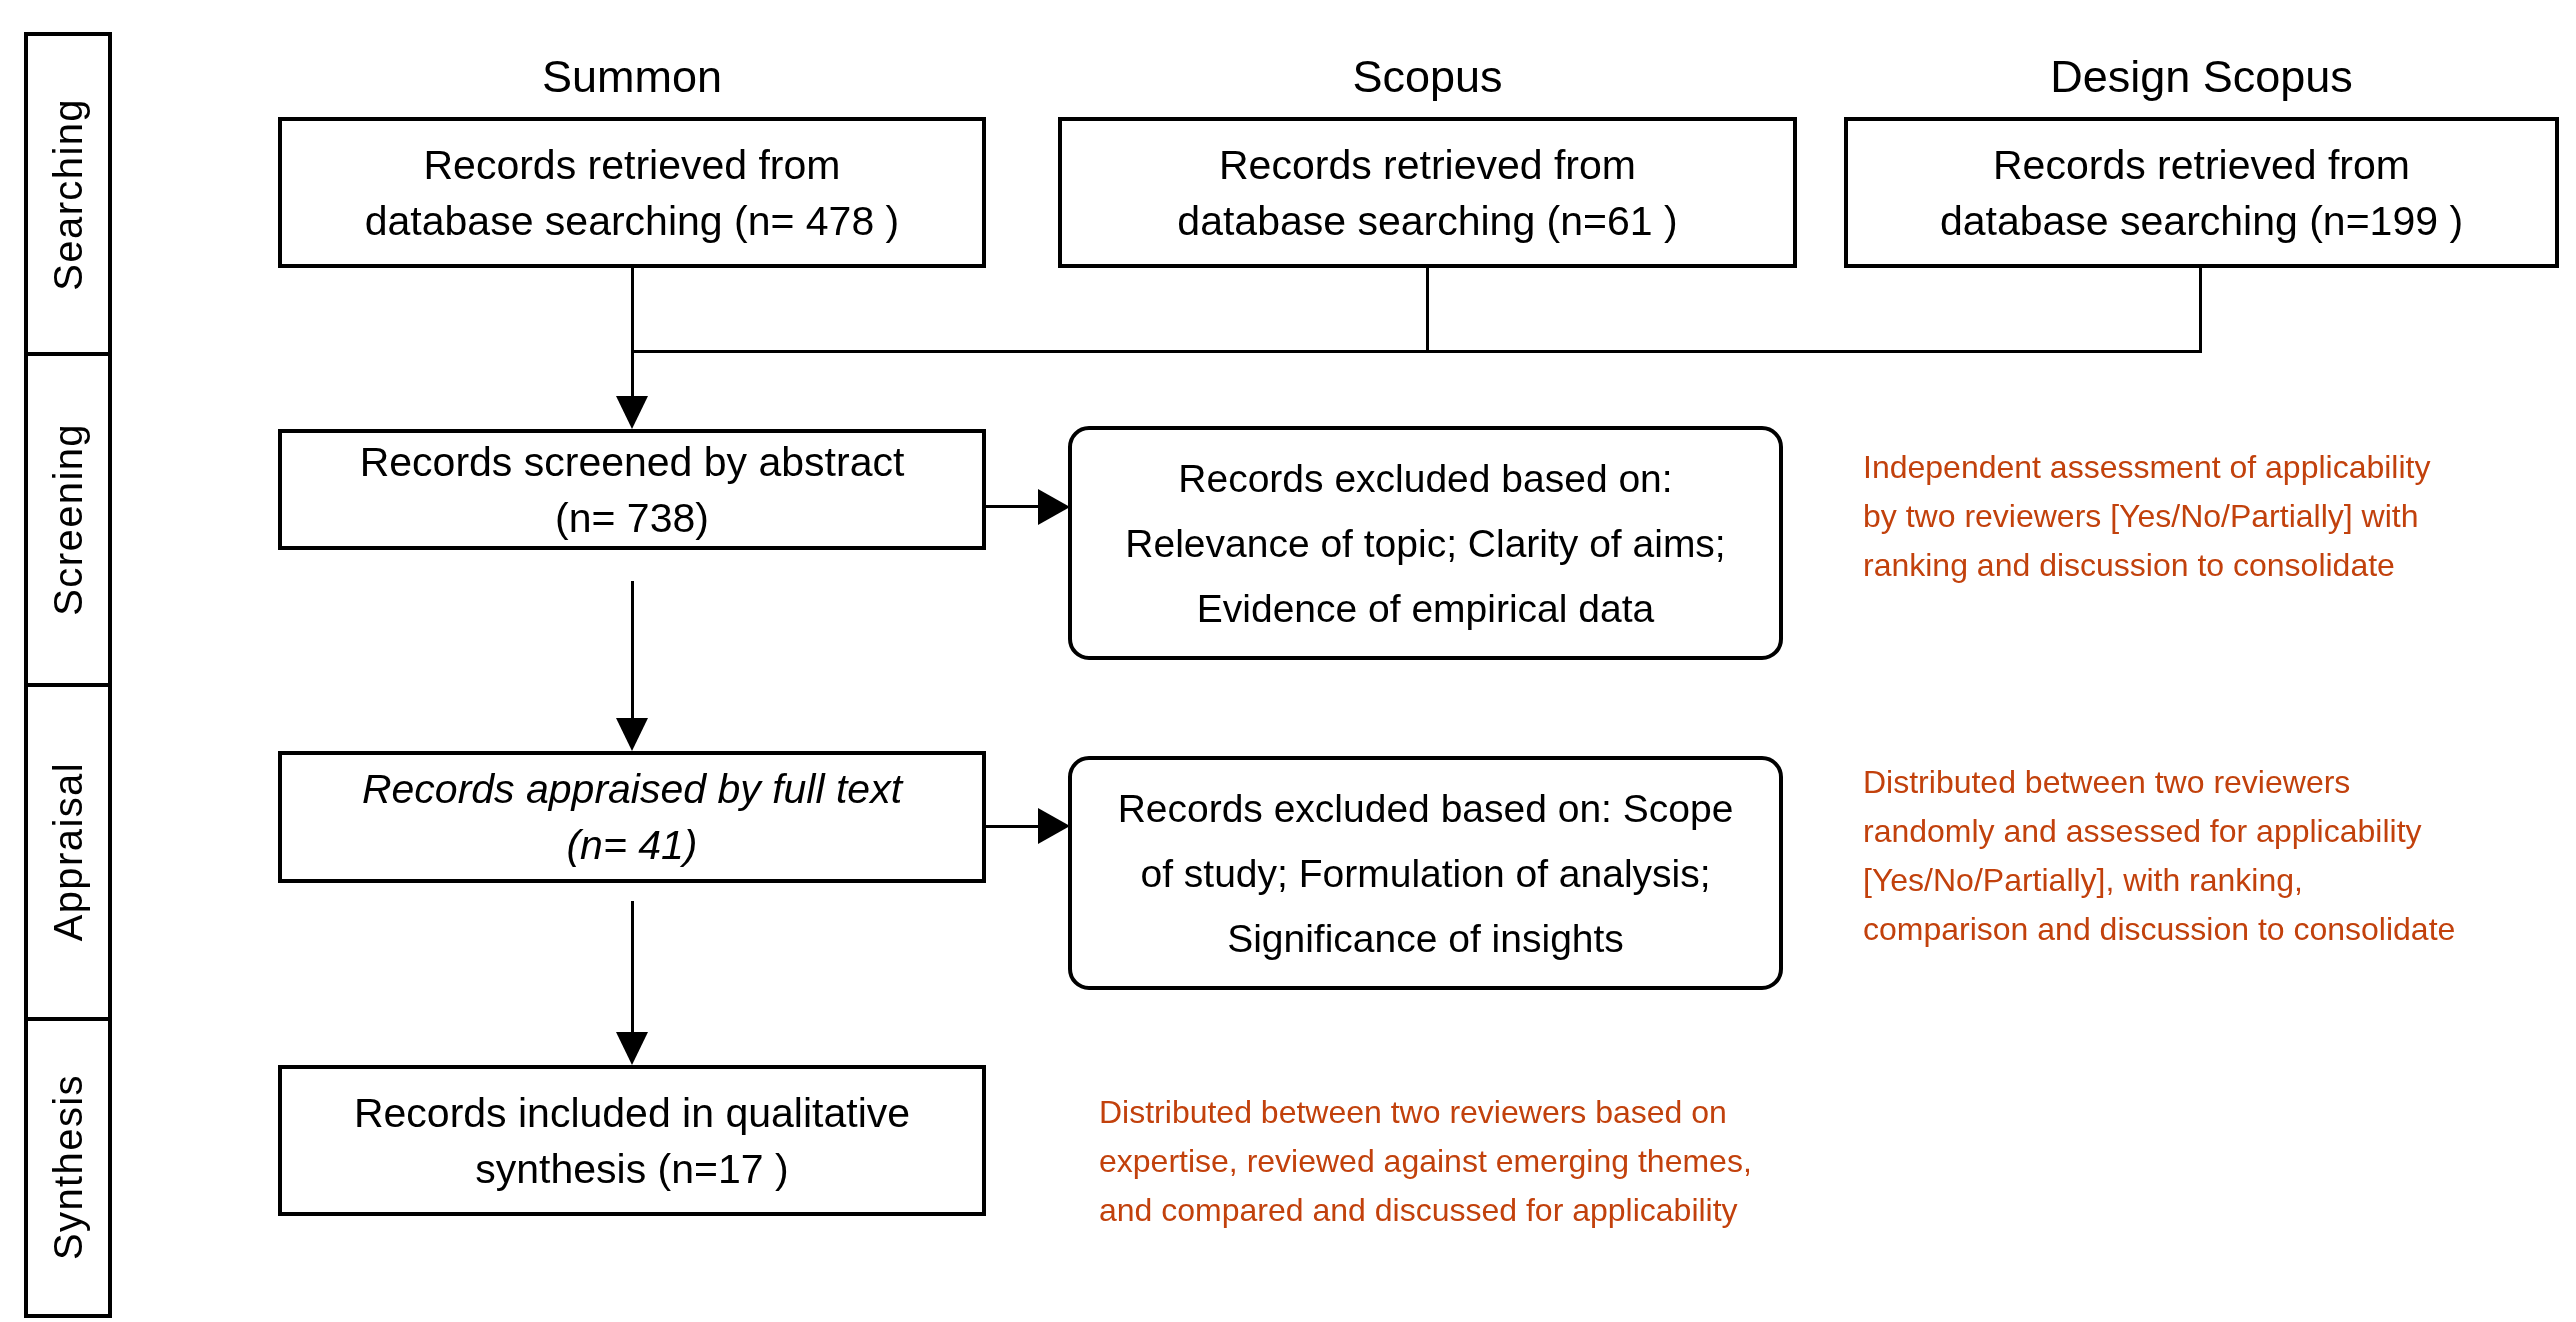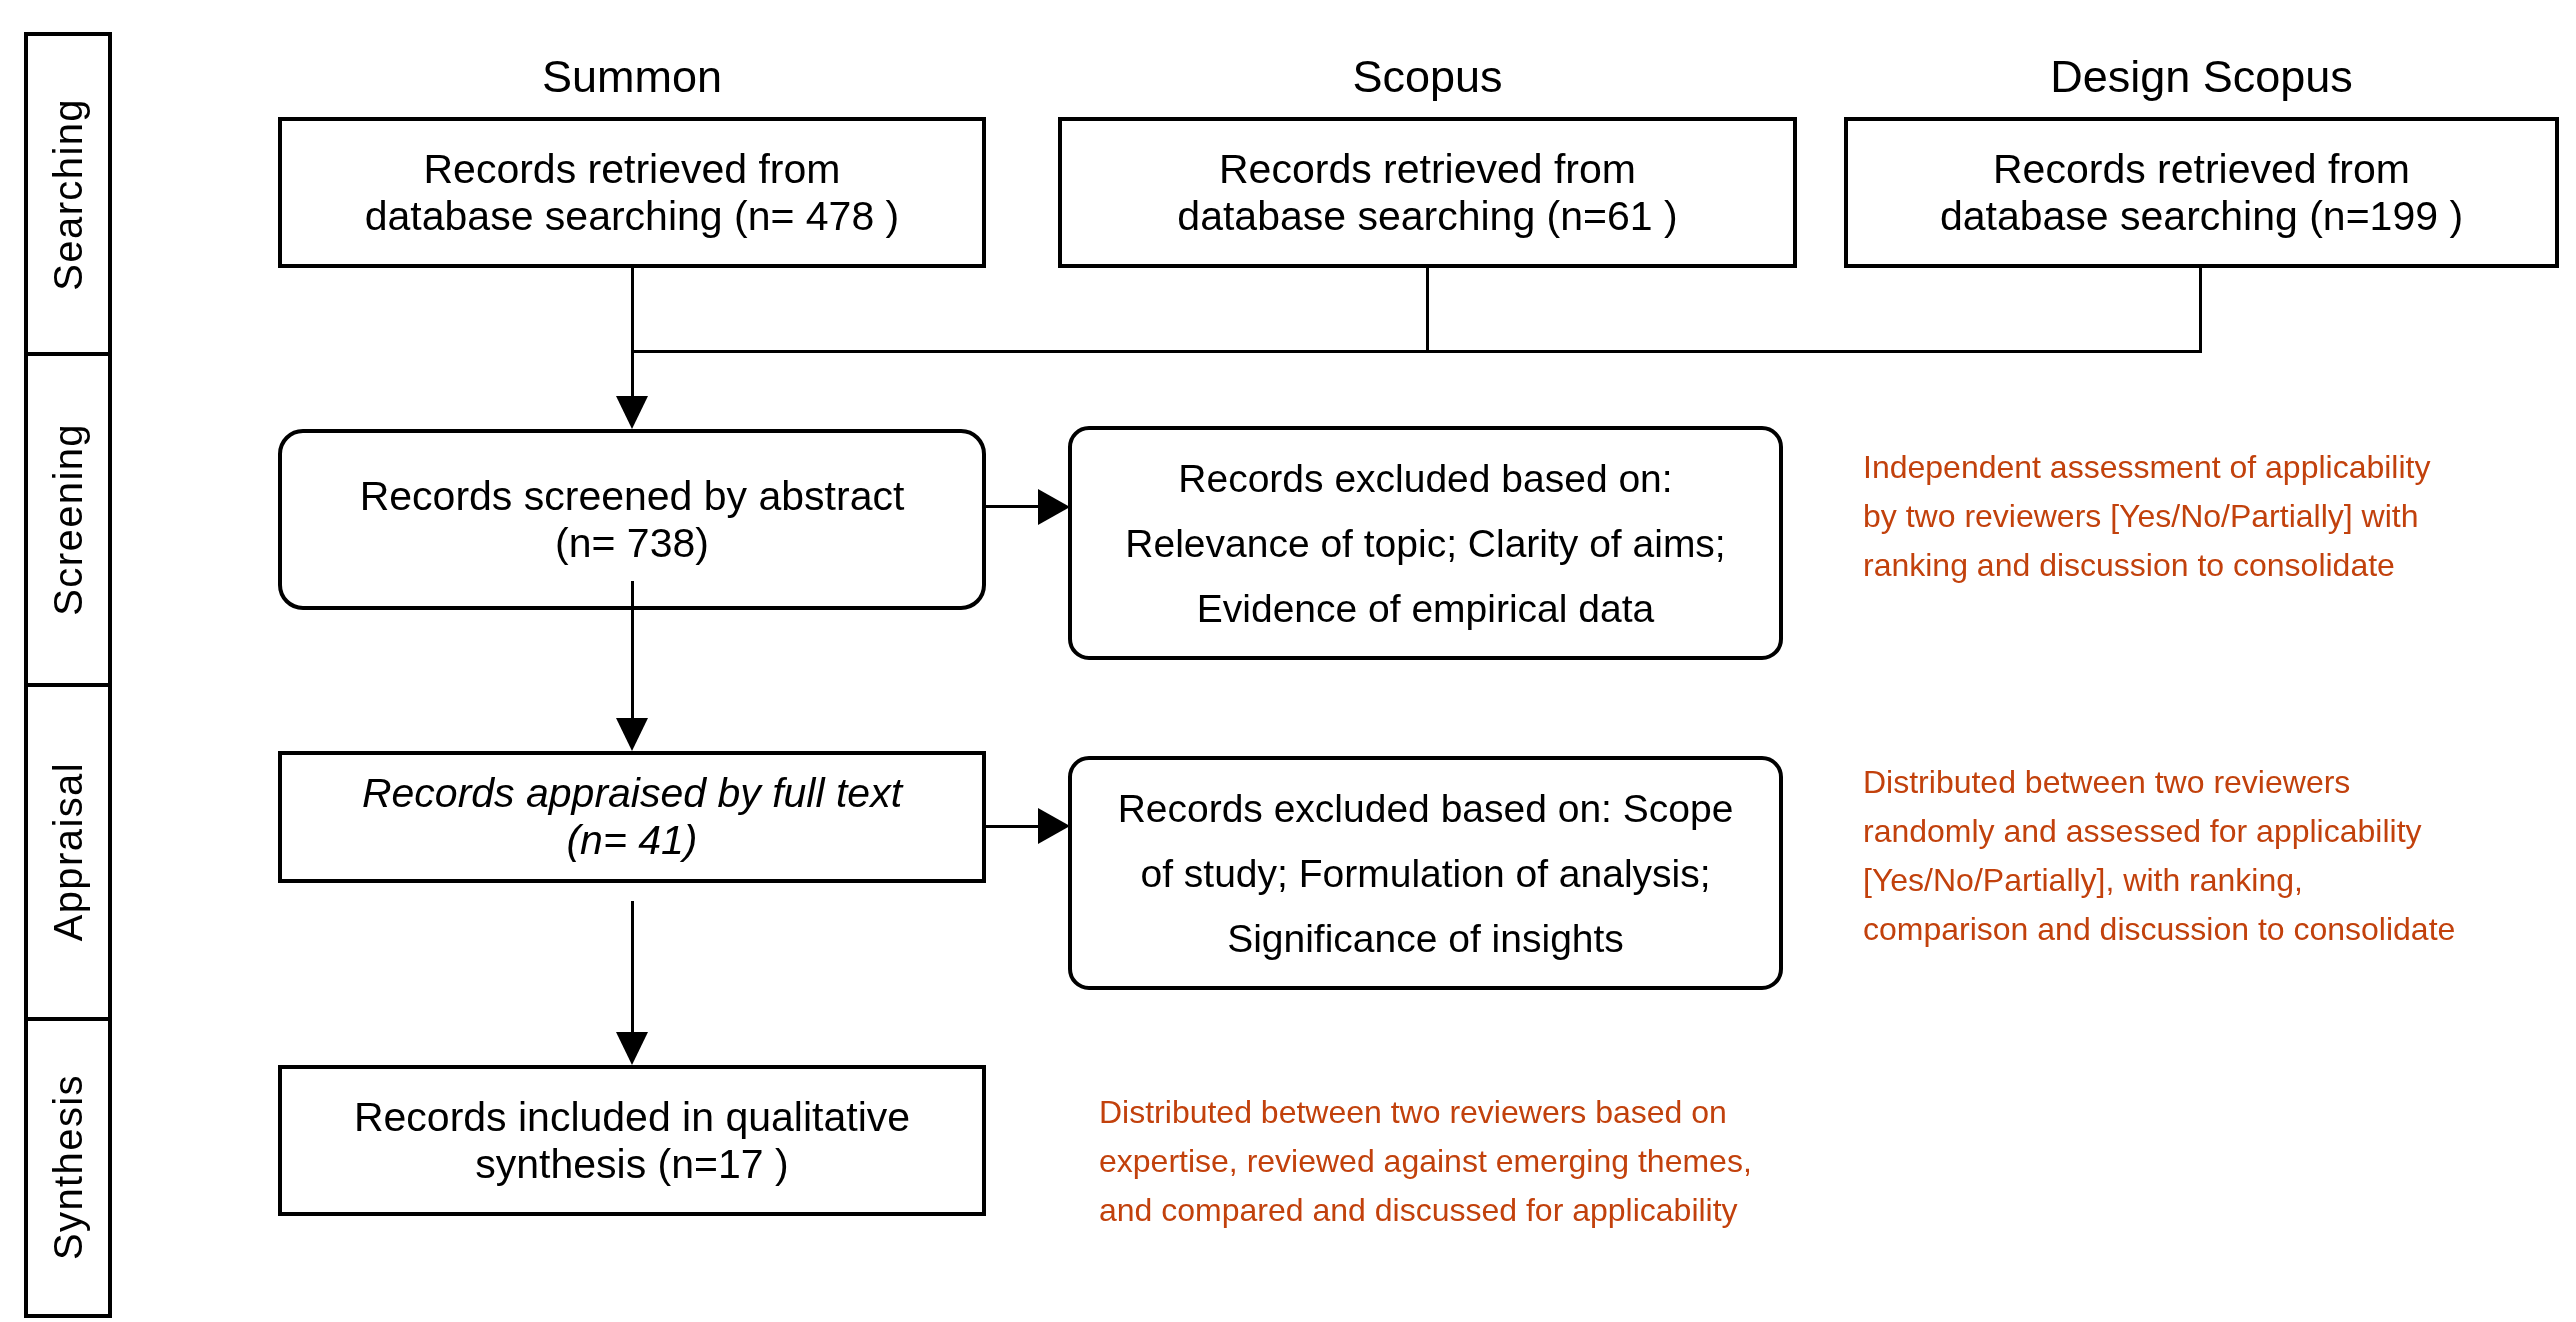--- a/index.html
+++ b/index.html
@@ -56,21 +56,21 @@
   .box {
     position: absolute;
     background: #ffffff;
     border: 4.8px solid #000000;
     box-sizing: border-box;
     display: flex;
     align-items: center;
     justify-content: center;
     text-align: center;
     font-size: 41px;
-    line-height: 47px;
+    line-height: 56px;
     white-space: pre-line;
   }
 
   
   .rbox {
     position: absolute;
     background: #ffffff;
     border: 4.8px solid #000000;
     border-radius: 21px;
     box-sizing: border-box;
@@ -149,21 +149,21 @@
     <span>Records retrieved from
 database searching (n=199 )</span>
   </div>
 
   <div class="line" style="left:631px;  top:268px; width:2.7px; height:131px;"></div>
   <div class="line" style="left:1426px; top:268px; width:2.7px; height:85px;"></div>
   <div class="line" style="left:2199px; top:268px; width:2.7px; height:85px;"></div>
   <div class="line" style="left:631px;  top:350px; width:1571px; height:2.7px;"></div>
   <div class="arrow-down" style="left:616px; top:396px;"></div>
 
-  <div class="box" style="left:278px; top:429px; width:708px; height:181px;border-radius:25px;">
+  <div class="box" style="left:278px; top:429px; width:708px; height:121px;">
     <span>Records screened by abstract
 (n= 738)</span>
   </div>
   <div class="line" style="left:986px; top:505px; width:54px; height:2.7px;"></div>
   <div class="arrow-right" style="left:1038px; top:489px;"></div>
   <div class="rbox" style="left:1068px; top:426px; width:715px; height:234px;">
     <span>Records excluded based on:
 Relevance of topic; Clarity of aims;
 Evidence of empirical data</span>
   </div>

